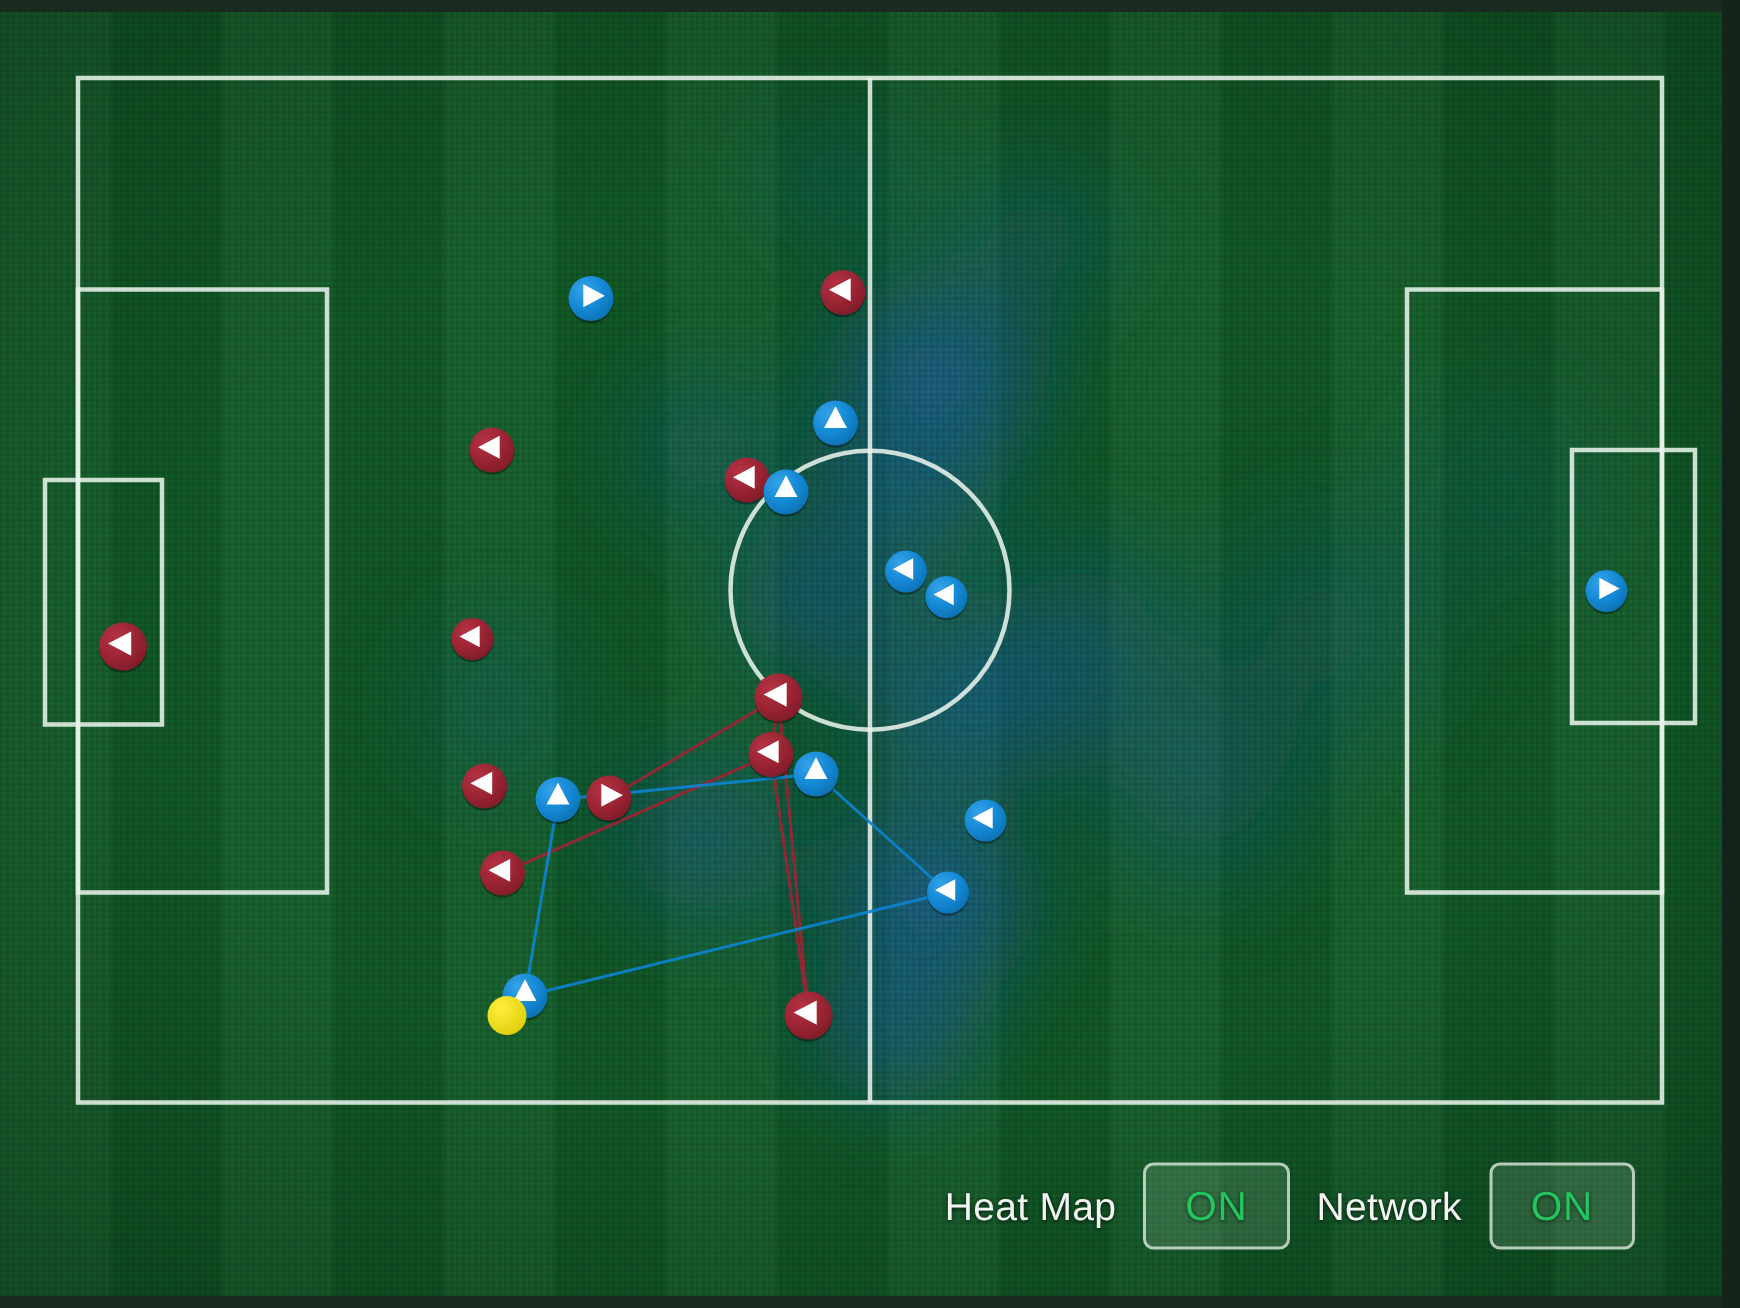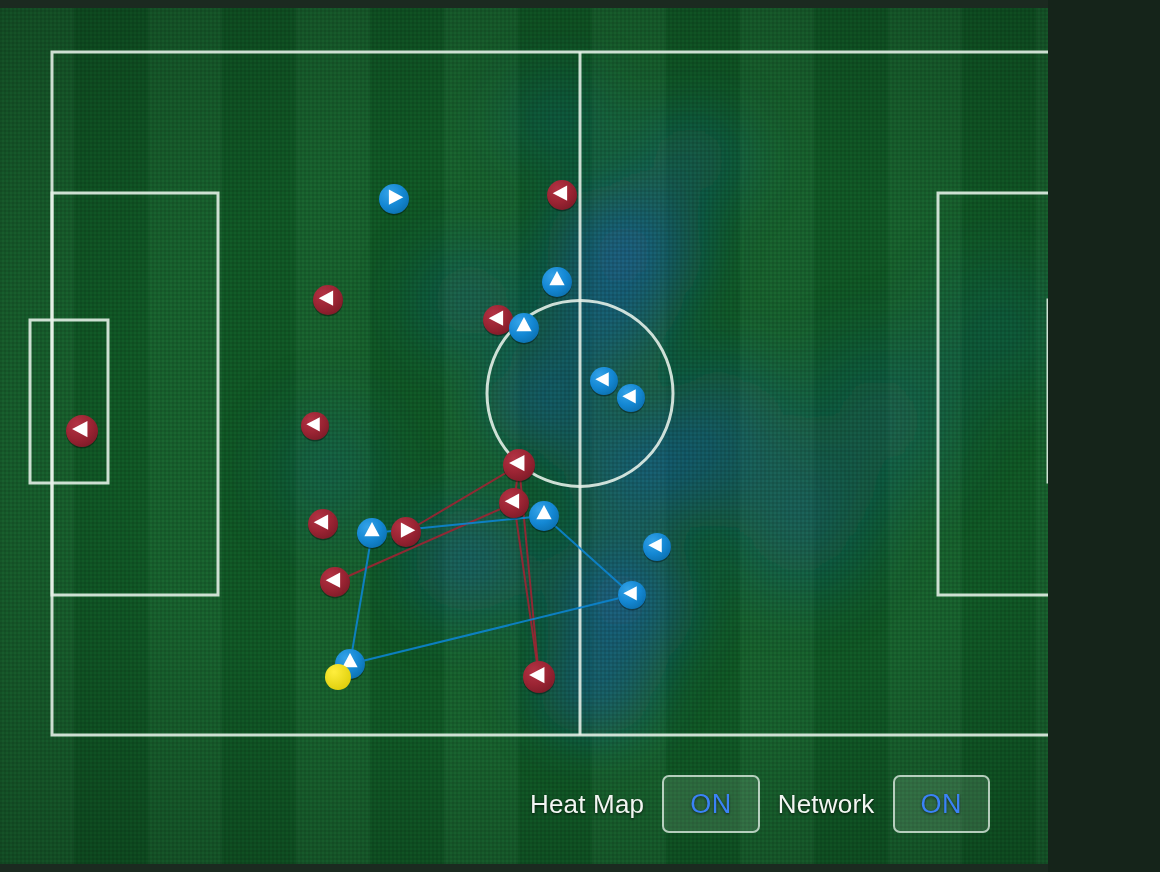--- a/index.html
+++ b/index.html
@@ -2,21 +2,21 @@
 <html><head>
 <meta charset="utf-8">
 <style>
   html, body {
     margin: 0;
     padding: 0;
     background: #15241a;
   }
   #stage {
     position: relative;
-    width: 1048px;
+    width: 1148px;
     height: 872px;
     overflow: hidden;
     background: #17281c;
     font-family: "Liberation Sans", sans-serif;
   }
   #turf-base {
     position: absolute;
     left: 0; top: 8px;
     width: 1160px; height: 856px;
     background: #13612a;
@@ -89,21 +89,21 @@
   }
   .ctl-btn {
     min-width: 94px;
     height: 58px;
     display: flex;
     align-items: center;
     justify-content: center;
     border: 2px solid rgba(235,245,238,0.72);
     border-radius: 7px;
     background: rgba(232,245,235,0.13);
-    color: #3b82f6;
+    color: #22c55e;
     font-size: 27px;
     letter-spacing: 0.5px;
     text-shadow: 0 1px 3px rgba(0,0,0,0.6);
     box-sizing: border-box;
     cursor: pointer;
     padding: 0 26px;
   }
 </style>
 </head>
 <body>

